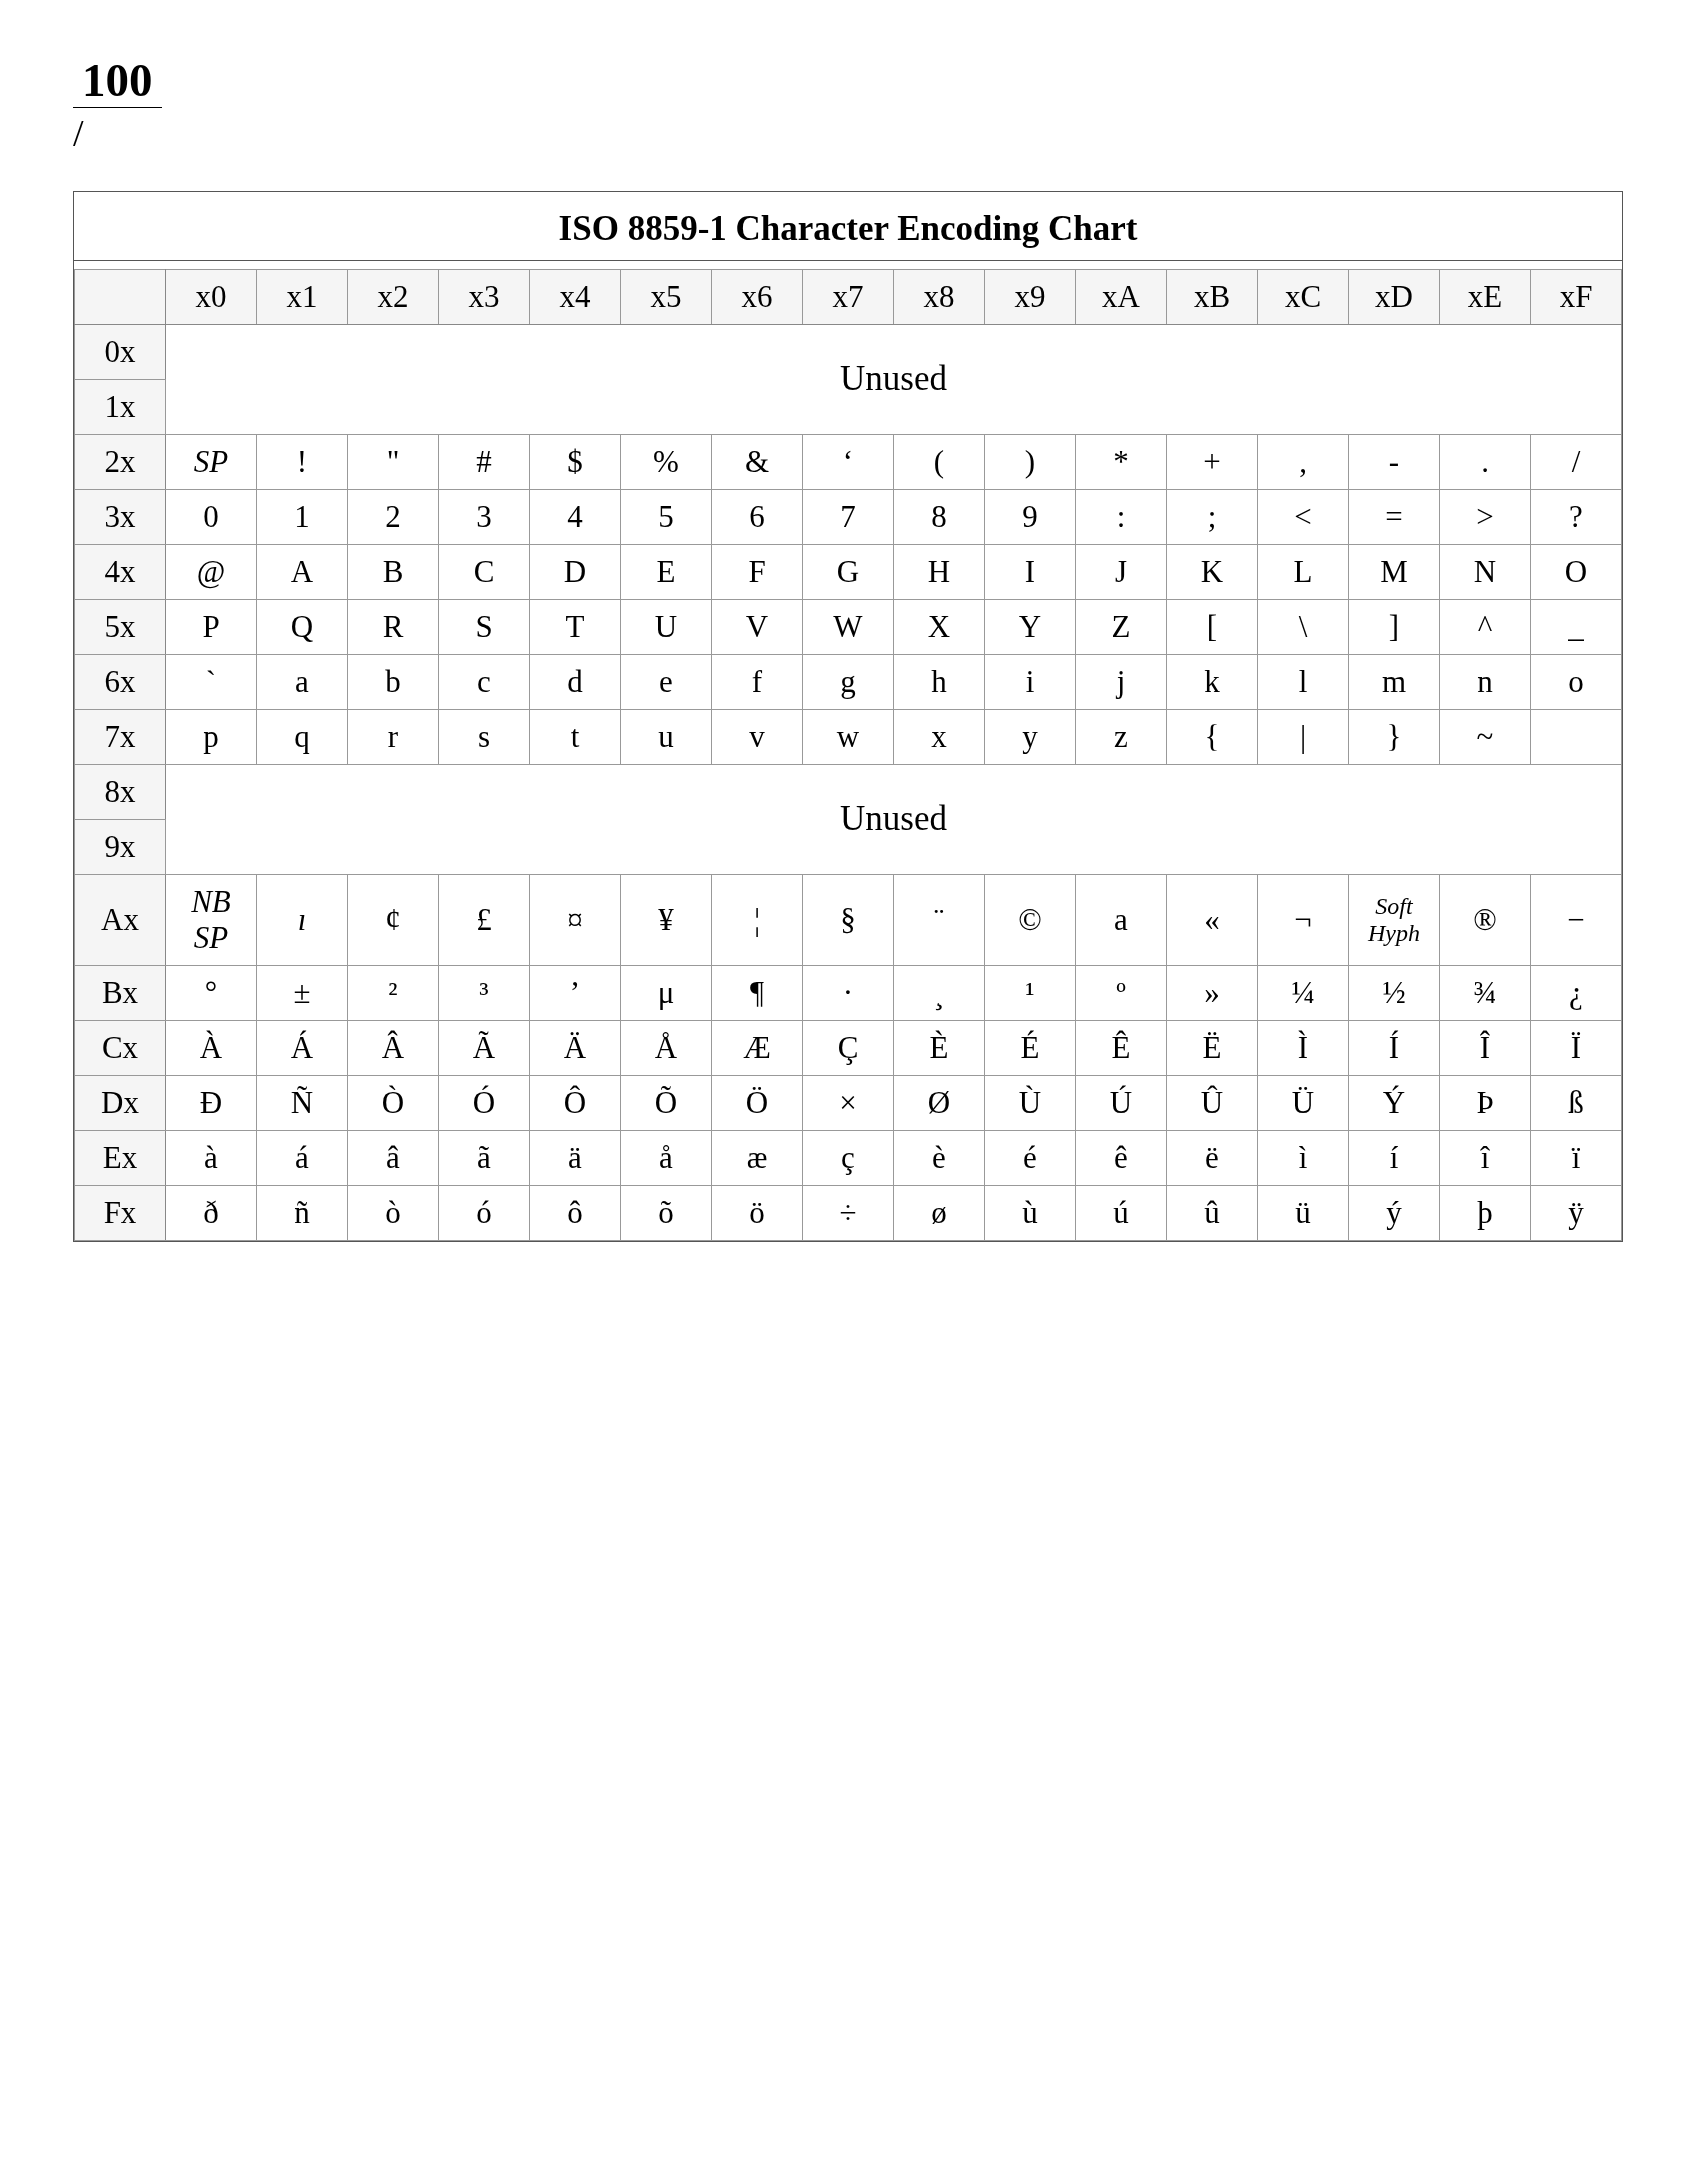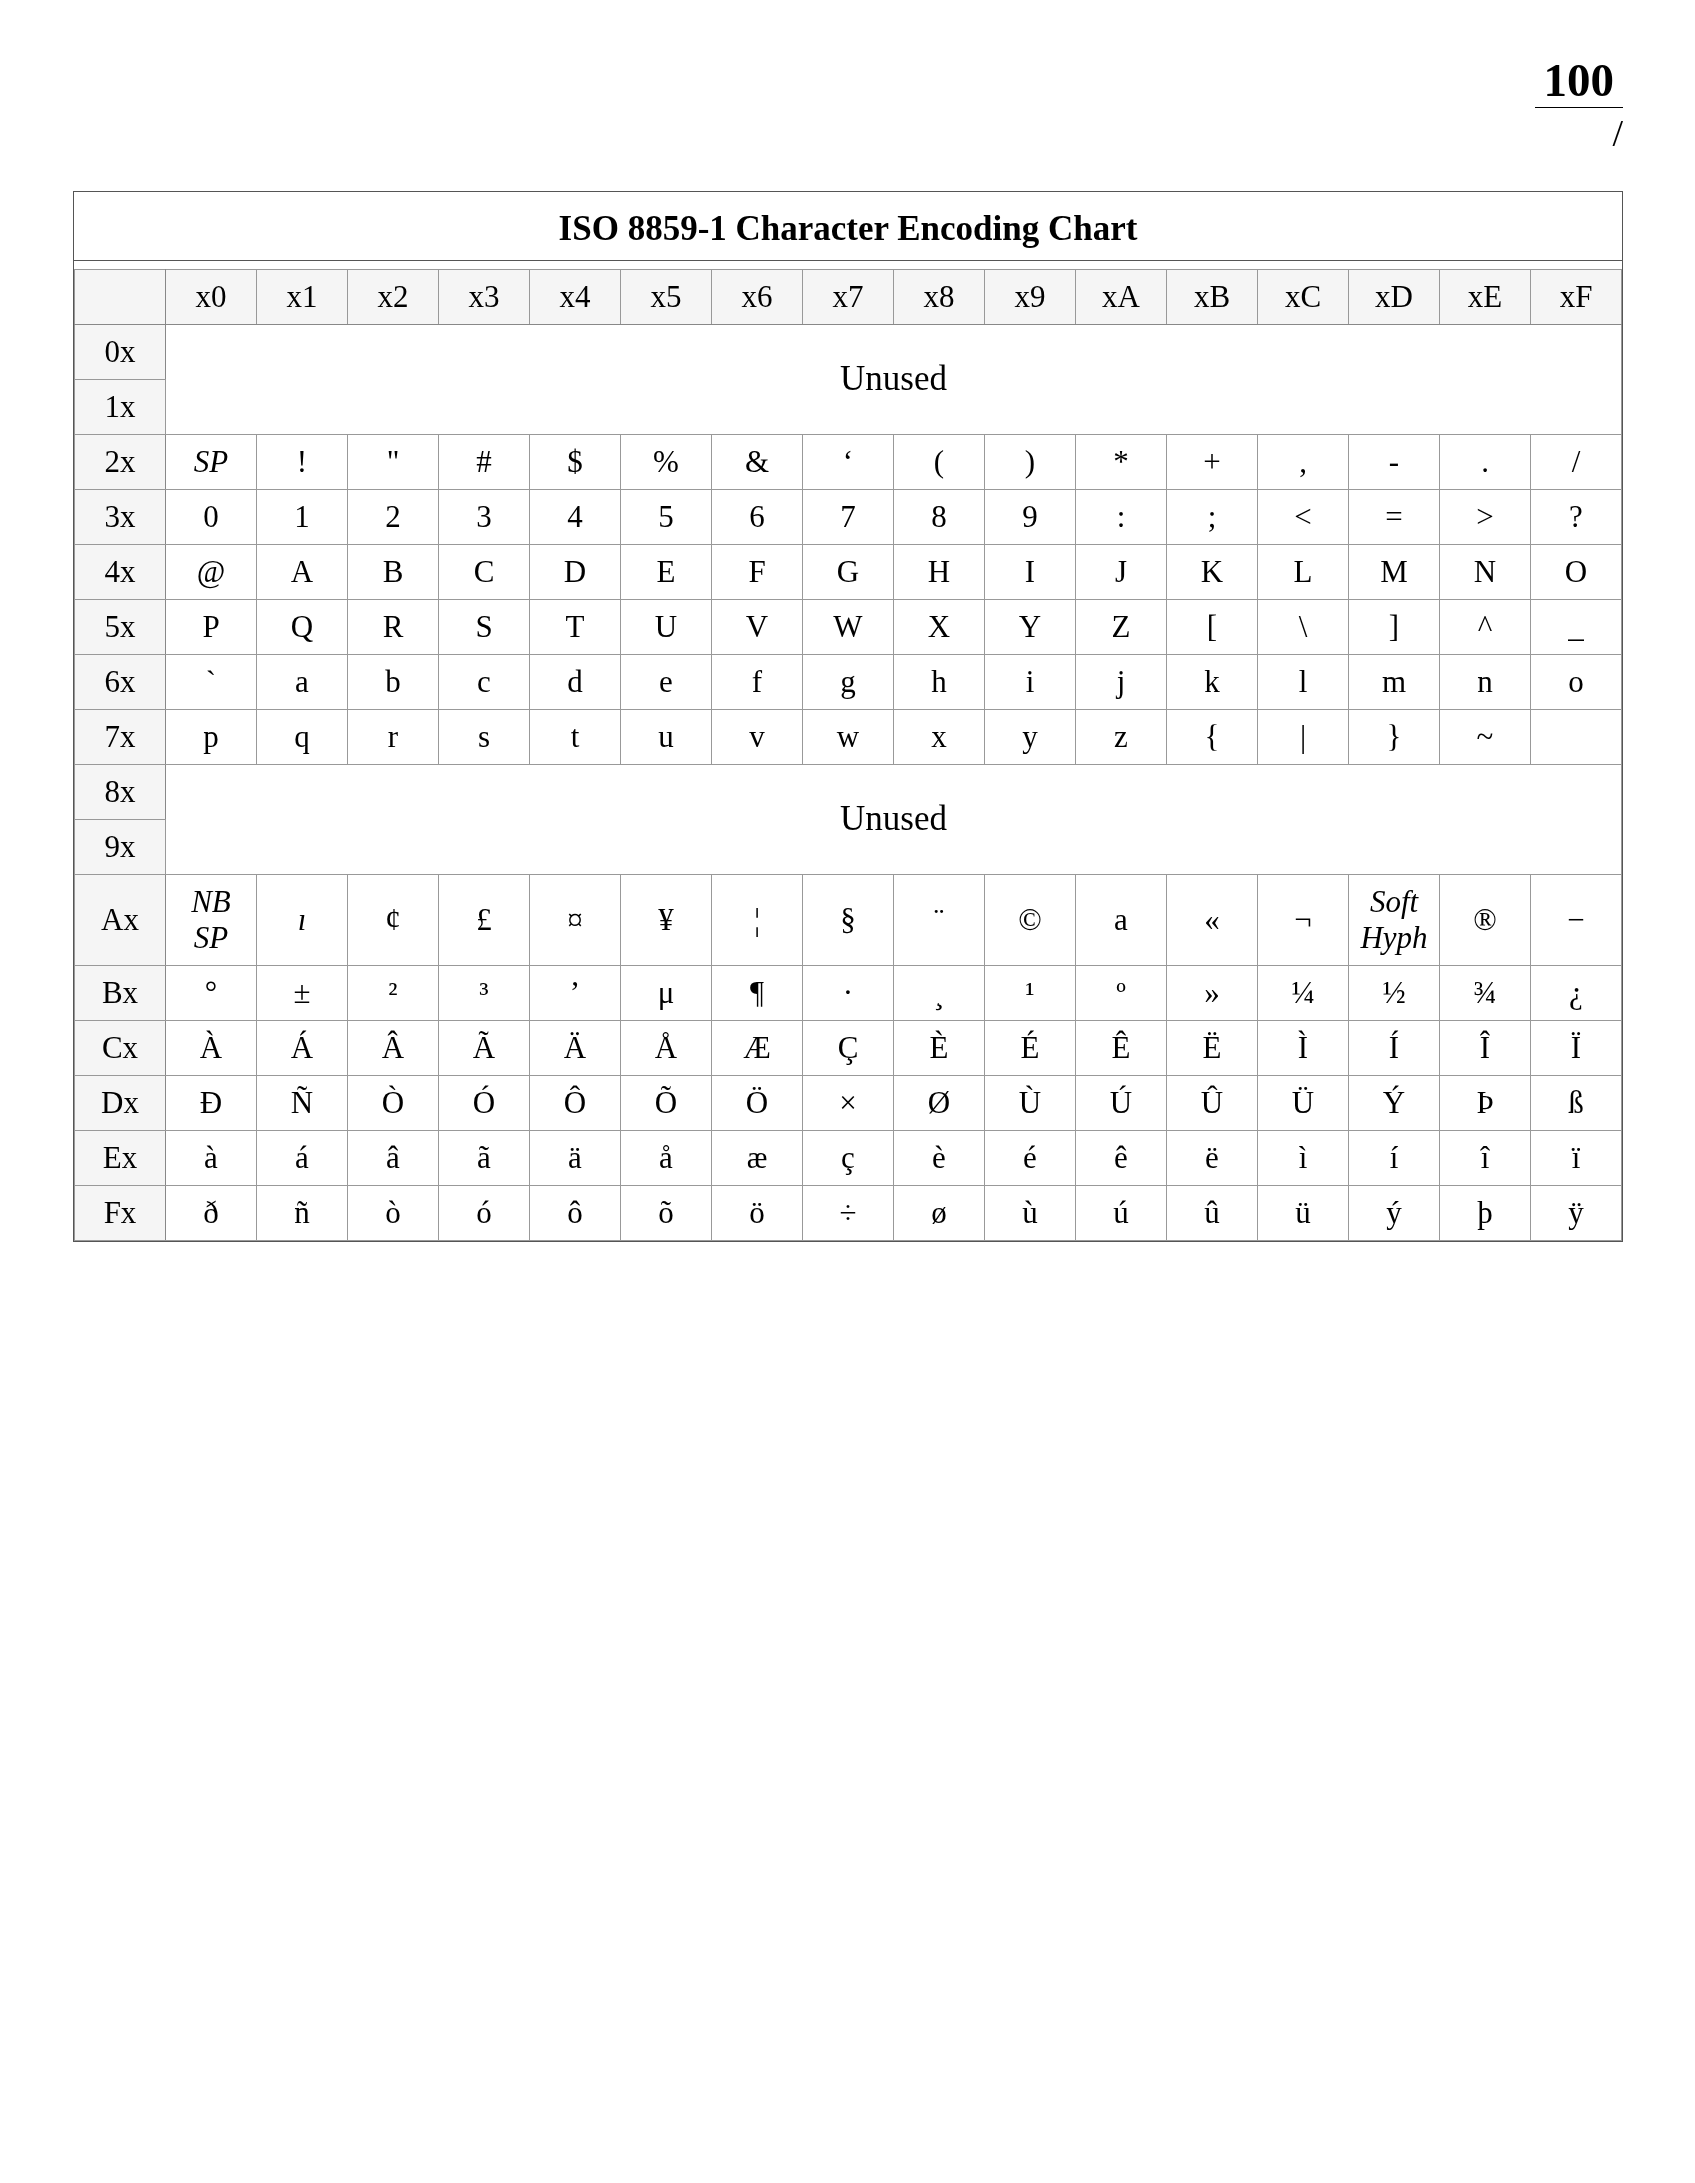--- a/index.html
+++ b/index.html
@@ -5,21 +5,21 @@
     * { margin: 0; padding: 0; box-sizing: border-box; }
     body {
       background: #fff;
       font-family: 'Times New Roman', Times, serif;
       width: 1696px;
       min-height: 2184px;
       padding: 55px 73px;
       color: #000;
     }
     .page-header {
-      text-align: right;
+      text-align: left;
       margin-bottom: 36px;
     }
     .page-number {
       font-size: 47px;
       font-weight: bold;
       display: block;
       border-bottom: 1.8px solid #000;
       display: inline-block;
       padding: 0 9px;
       line-height: 1.1;
@@ -235,21 +235,21 @@
           <td>£</td>
           <td>¤</td>
           <td>¥</td>
           <td>¦</td>
           <td>§</td>
           <td>¨</td>
           <td>©</td>
           <td>a</td>
           <td>«</td>
           <td>¬</td>
-          <td style="font-size: 31px;"><em>Soft<br>Hyph</em></td>
+          <td style="font-size: 24px;"><em>Soft<br>Hyph</em></td>
           <td>®</td>
           <td>−</td>
         </tr>
         <tr>
           <td>Bx</td>
           <td>°</td>
           <td>±</td>
           <td>²</td>
           <td>³</td>
           <td>ʼ</td>

